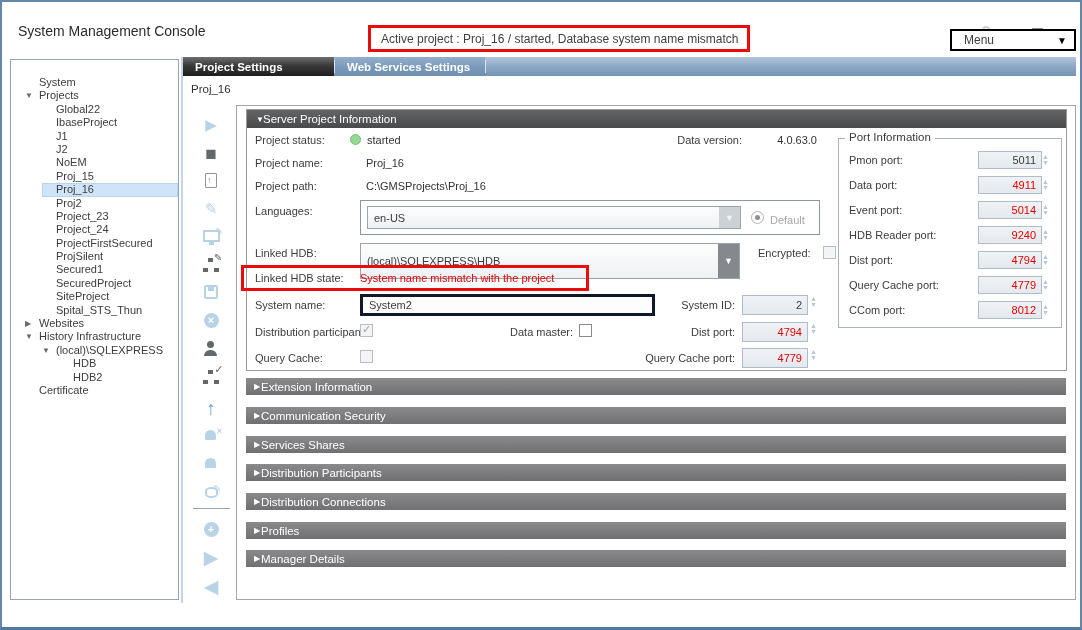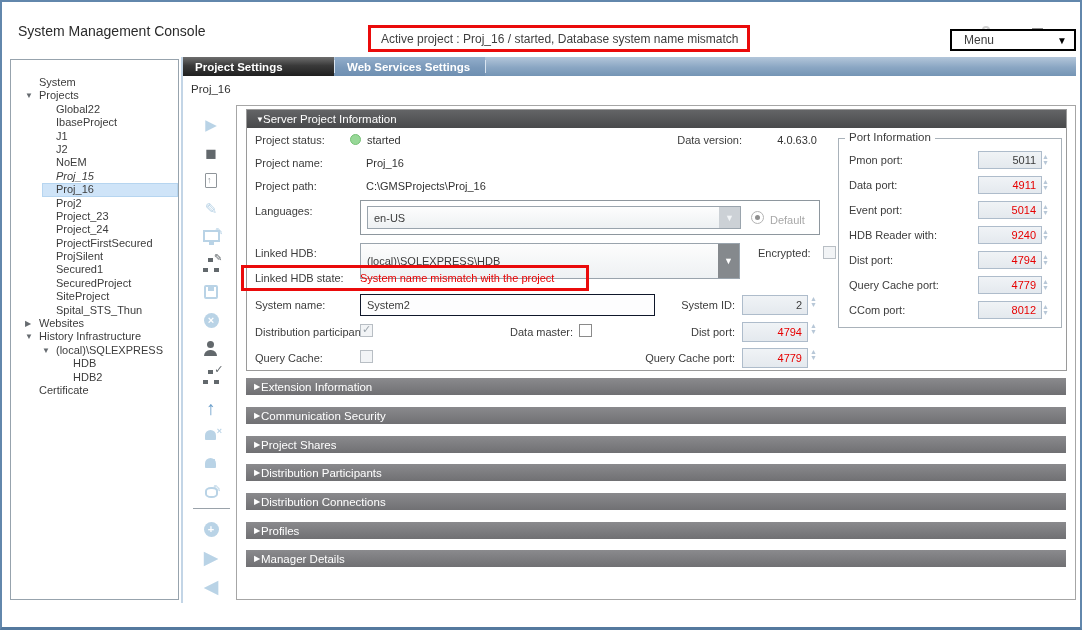--- a/index.html
+++ b/index.html
@@ -96,21 +96,21 @@
   .val { font-size:11px; color:#333; }
   .rlab { font-size:11px; text-align:right; }
   .dot { position:absolute; width:11px; height:11px; border-radius:50%; background:#97d897; border:1px solid #76c076; }
   .field { border:1px solid #9aa4ad; background:linear-gradient(180deg,#fdfdfd,#eef1f3); font-size:11px;
            display:flex; align-items:center; }
   .field .tx { padding-left:6px; flex:1; }
   .dd-btn { width:21px; align-self:stretch; background:#85898d; color:#fff; font-size:9px;
             display:flex; align-items:center; justify-content:center; }
   .dd-btn.light { background:#ccd1d6; color:#f2f5f7; }
   .groupbox { position:absolute; border:1px solid #8e979e; background:#fff; }
-  .input { border:1px solid #0f172a; background:#fdfdfe; font-size:11px; display:flex; align-items:center; }
+  .input { border:3px solid #0f172a; background:#fdfdfe; font-size:11px; display:flex; align-items:center; }
   .input .tx { padding-left:6px; }
   .spinbox { border:1px solid #aebccb; background:linear-gradient(180deg,#f0f3f6,#e4e9ee); font-size:11px;
              display:flex; align-items:center; justify-content:flex-end; }
   .spinbox .tx { padding-right:5px; }
   .spin { display:inline-flex; flex-direction:column; justify-content:center; }
   .spin i { font-style:normal; font-size:7px; line-height:6px; color:#b7c7d7; }
   .red { color:#e60000; }
   .cb { width:13px; height:13px; border:1px solid #8a8a8a; background:#fff; position:relative; }
   .cb.dis { border-color:#b8bec4; background:#f2f4f6; }
   .cb.checked::after { content:"✓"; position:absolute; left:1px; top:-2px; font-size:11px; color:#9aa3ab; }
@@ -201,21 +201,21 @@
       <span class="tw"></span>
       <span class="tl">J2</span>
     </div>
   </div>
       <div class="tree-item" style="padding-left: 31px;">
     <div class="inner">
       <span class="tw"></span>
       <span class="tl">NoEM</span>
     </div>
   </div>
-      <div class="tree-item" style="padding-left: 31px; font-style: italic;">
+      <div class="tree-item" style="padding-left: 31px;">
     <div class="inner">
       <span class="tw"></span>
       <span class="tl">Proj_15</span>
     </div>
   </div>
       <div class="tree-item selected" style="padding-left: 31px;">
     <div class="inner">
       <span class="tw"></span>
       <span class="tl">Proj_16</span>
     </div>
@@ -485,21 +485,21 @@
     <span class="pl">Event port:</span>
     <div class="spinbox">
                   <span class="tx red">5014</span>
                 </div>
     <span class="spin">
                   <i>▲</i>
                   <i>▼</i>
                 </span>
   </div>
               <div class="port-row">
-    <span class="pl">HDB Reader with:</span>
+    <span class="pl">HDB Reader port:</span>
     <div class="spinbox">
                   <span class="tx red">9240</span>
                 </div>
     <span class="spin">
                   <i>▲</i>
                   <i>▼</i>
                 </span>
   </div>
               <div class="port-row">
     <span class="pl">Dist port:</span>
@@ -539,21 +539,21 @@
           <div class="acc-bar" style="top: 272px;">
     <span class="arr">▶</span>
     <span class="acc-label">Extension Information</span>
   </div>
           <div class="acc-bar" style="top: 301px;">
     <span class="arr">▶</span>
     <span class="acc-label">Communication Security</span>
   </div>
           <div class="acc-bar" style="top: 330px;">
     <span class="arr">▶</span>
-    <span class="acc-label">Project Shares</span>
+    <span class="acc-label">Services Shares</span>
   </div>
           <div class="acc-bar" style="top: 358px;">
     <span class="arr">▶</span>
     <span class="acc-label">Distribution Participants</span>
   </div>
           <div class="acc-bar" style="top: 387px;">
     <span class="arr">▶</span>
     <span class="acc-label">Distribution Connections</span>
   </div>
           <div class="acc-bar" style="top: 416px;">

